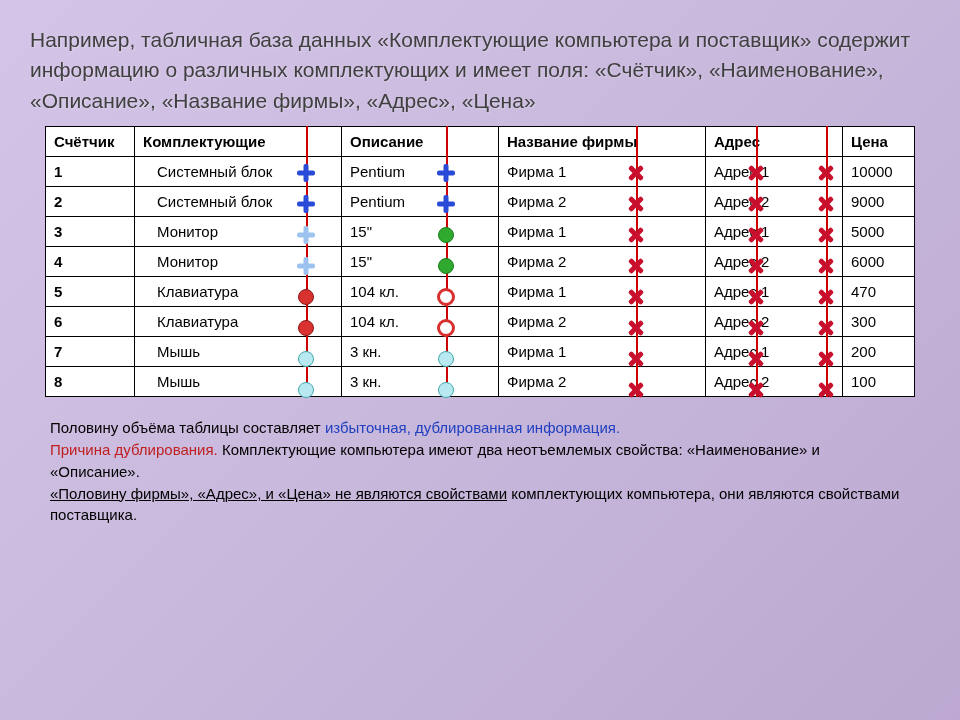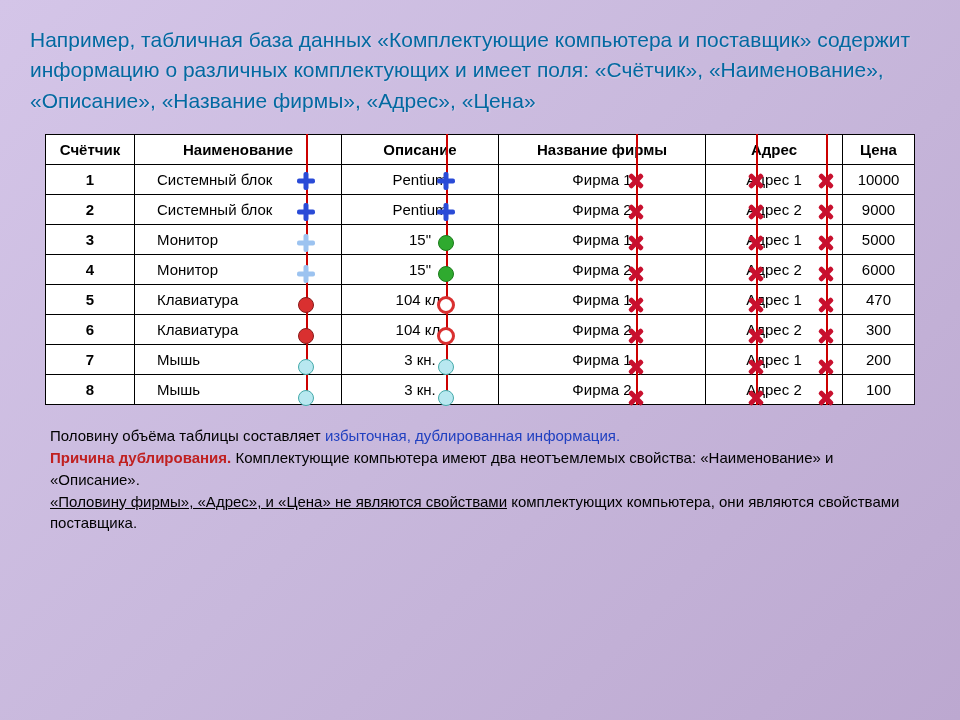--- a/index.html
+++ b/index.html
@@ -9,39 +9,39 @@
     background: linear-gradient(135deg, #d4c5e8 0%, #c8b8dc 50%, #bca8d0 100%);
     font-family: Arial, sans-serif;
     overflow: hidden;
   }
   .content {
     padding: 25px 30px;
   }
   .intro {
     font-size: 21px;
     line-height: 1.45;
-    color: #0369a1;
-    margin-bottom: 18px;
+    color: #404040;
+    margin-bottom: 10px;
     text-shadow: 1px 1px 2px rgba(255,255,255,0.3);
   }
   .table-wrap {
     background: #fff;
     margin: 0 auto 20px auto;
     width: 870px;
     position: relative;
   }
   table {
     border-collapse: collapse;
     width: 100%;
     font-size: 15px;
   }
   th, td {
     border: 1px solid #000;
     padding: 4px 8px;
-    text-align: center;
+    text-align: left;
     background: #fff;
     position: relative;
     height: 21px;
   }
   th {
     font-weight: bold;
   }
   td.left {
     text-align: left;
     padding-left: 22px;
@@ -88,35 +88,35 @@
   .fill-green { background:#2faa2f; border:1px solid #1a7a1a; }
   .fill-red   { background:#d93030; border:1px solid #8a1a1a; }
   .fill-cyan  { background:#b8e8f0; border:1px solid #4aa; }
   .ring-red   { background:#fff; border:3px solid #d93030; width:12px; height:12px; }
   .outro {
     font-size: 15px;
     line-height: 1.45;
     margin: 0 20px;
   }
   .t-blue { color:#2040c0; }
-  .t-red  { color:#c02020; font-weight:bold; }
+  .t-red  { color:#c02020; font-weight:normal; }
   .t-underline { text-decoration: underline; }
 </style>
 </head>
 <body>
 
 <div class="content">
   <div class="intro">Например, табличная база данных «Комплектующие компьютера и поставщик» содержит информацию о различных комплектующих и имеет поля: «Счётчик», «Наименование», «Описание», «Название фирмы», «Адрес», «Цена»</div>
 
   <div class="table-wrap">
     <table>
       <thead>
         <tr>
           <th style="width:72px">Счётчик</th>
-          <th style="width:190px">Наименование</th>
+          <th style="width:190px">Комплектующие</th>
           <th style="width:140px">Описание</th>
           <th style="width:190px">Название фирмы</th>
           <th style="width:120px">Адрес</th>
           <th>Цена</th>
         </tr>
       </thead>
       <tbody id="tbody">
           <tr>
             <td class="counter">1</td>
             <td class="left">Системный блок</td>

